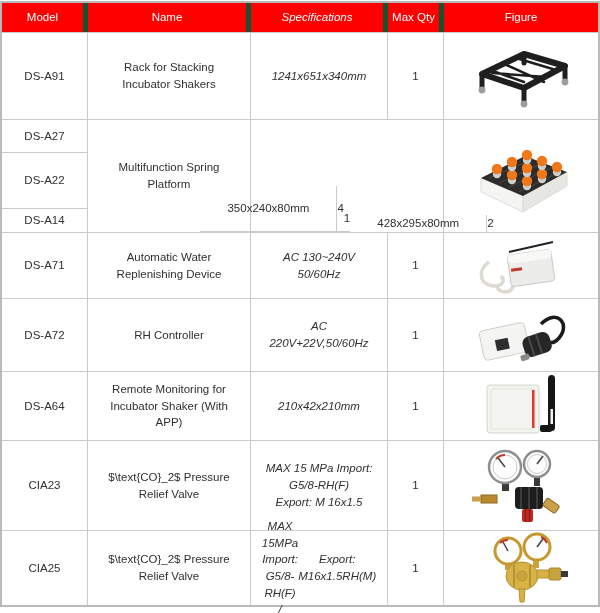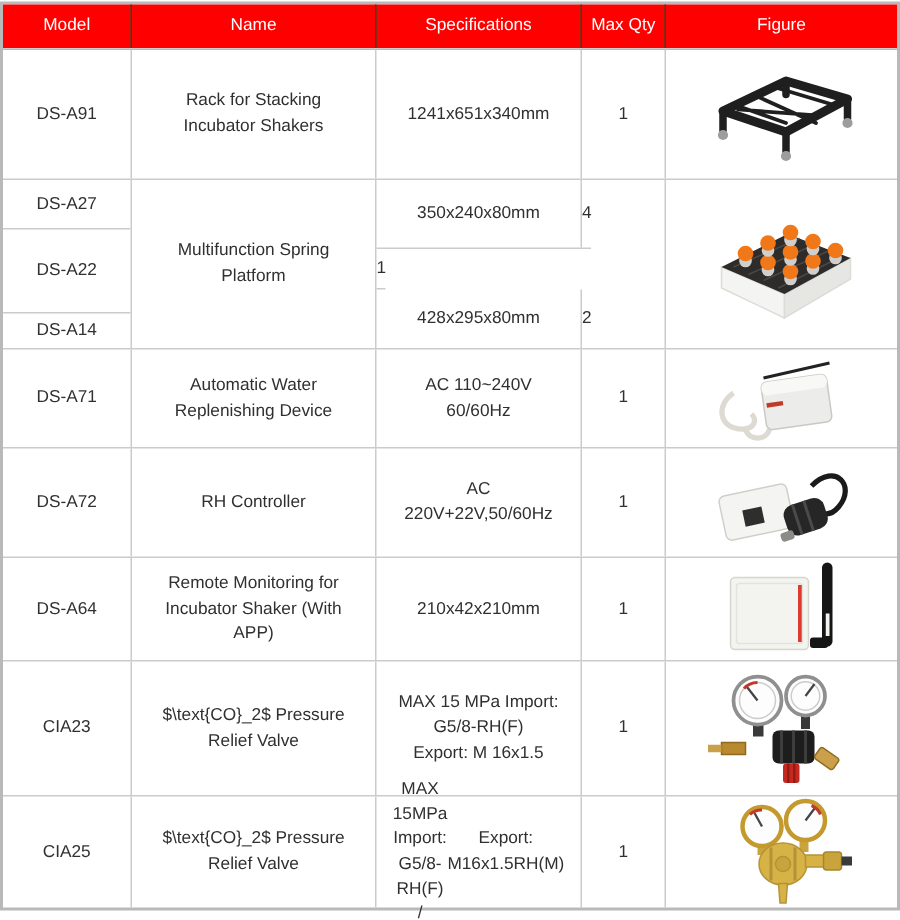--- a/index.html
+++ b/index.html
@@ -4,26 +4,26 @@
 <style>
   html,body{margin:0;padding:0;background:#ffffff;}
   body{width:600px;height:613px;font-family:"Liberation Sans",sans-serif;color:#303030;}
   .tbl{width:596px;border:2px solid #b9b9b9;margin:1px 0 0 0;background:#fff;}
   .row{display:flex;border-bottom:1px solid #cbcbcb;box-sizing:border-box;}
   .row:last-child{border-bottom:none;}
   .cell{box-sizing:border-box;border-right:1px solid #cbcbcb;display:flex;align-items:center;justify-content:center;text-align:center;font-size:11.5px;line-height:1.45;padding:2px 12px;}
   .cell:last-child,.no-br{border-right:none;}
   .col-model{width:86px;flex:none;padding-left:12px;}
   .col-name{width:163px;flex:none;}
-  .col-spec{width:137px;flex:none;}
+  .col-spec{width:137px;flex:none;font-style:italic;}
   .col-qty{width:56px;flex:none;}
   .col-figure{flex:1;padding:2px;}
-  .col-specqty{width:193px;flex:none;display:flex;flex-direction:column;padding:0;align-items:flex-start;}
+  .col-specqty{width:193px;flex:none;display:flex;padding:0;align-items:flex-end;}
   .header{background:#fe0000;height:30px;border-bottom:1px solid #cbcbcb;}
-  .header .cell{color:#ffffff;border-right:1px solid #14532d;font-size:11.5px;padding:2px 4px;}
+  .header .cell{color:#ffffff;border-right:5px solid #14532d;font-size:11.5px;padding:2px 4px;}
   .header .cell:last-child{border-right:none;}
   .stackcol{flex-direction:column;padding:0;align-items:stretch;}
   .sub{display:flex;border-bottom:1px solid #cbcbcb;box-sizing:border-box;flex:none;}
   .sub:last-child{border-bottom:none;flex:1;}
   .subcell{box-sizing:border-box;display:flex;align-items:center;justify-content:center;text-align:center;font-size:11.5px;}
   .r1{height:87px}.rg{height:113px}.r3{height:66px}.r4{height:73px}.r5{height:69px}.r6{height:90px}.r7{height:74px}
   .m1{height:33px}.m2{height:56px}
   .s1{height:46px}.s2{height:27px}
   .fig{display:flex;align-items:center;justify-content:center;width:100%;height:100%;}
   svg{display:block;}
@@ -141,21 +141,21 @@
               </g>
           </g>
         </svg>
       </div>
     </div>
   </div>
 
   <div class="row r3">
     <div class="cell col-model">DS-A71</div>
     <div class="cell col-name">Automatic Water Replenishing Device</div>
-    <div class="cell col-spec">AC 110~240V 60/60Hz</div>
+    <div class="cell col-spec">AC 130~240V 50/60Hz</div>
     <div class="cell col-qty">1</div>
     <div class="cell col-figure">
       <div class="fig">
         <svg width="120" height="60" viewBox="0 0 120 60">
           <path d="M28,26 C16,34 18,50 34,50 C42,50 44,44 40,40" stroke="#dddad2" stroke-width="3.5" fill="none"></path>
           <path d="M36,50 C38,58 50,58 52,50" stroke="#dddad2" stroke-width="3.5" fill="none"></path>
           <line x1="48" y1="16" x2="92" y2="6" stroke="#222" stroke-width="2"></line>
           <g transform="rotate(-8 70 32)">
             <rect x="48" y="16" width="44" height="32" rx="4" fill="#ececea" stroke="#c9c9c4"></rect>
             <rect x="48" y="16" width="44" height="9" rx="4" fill="#f8f8f6"></rect>

